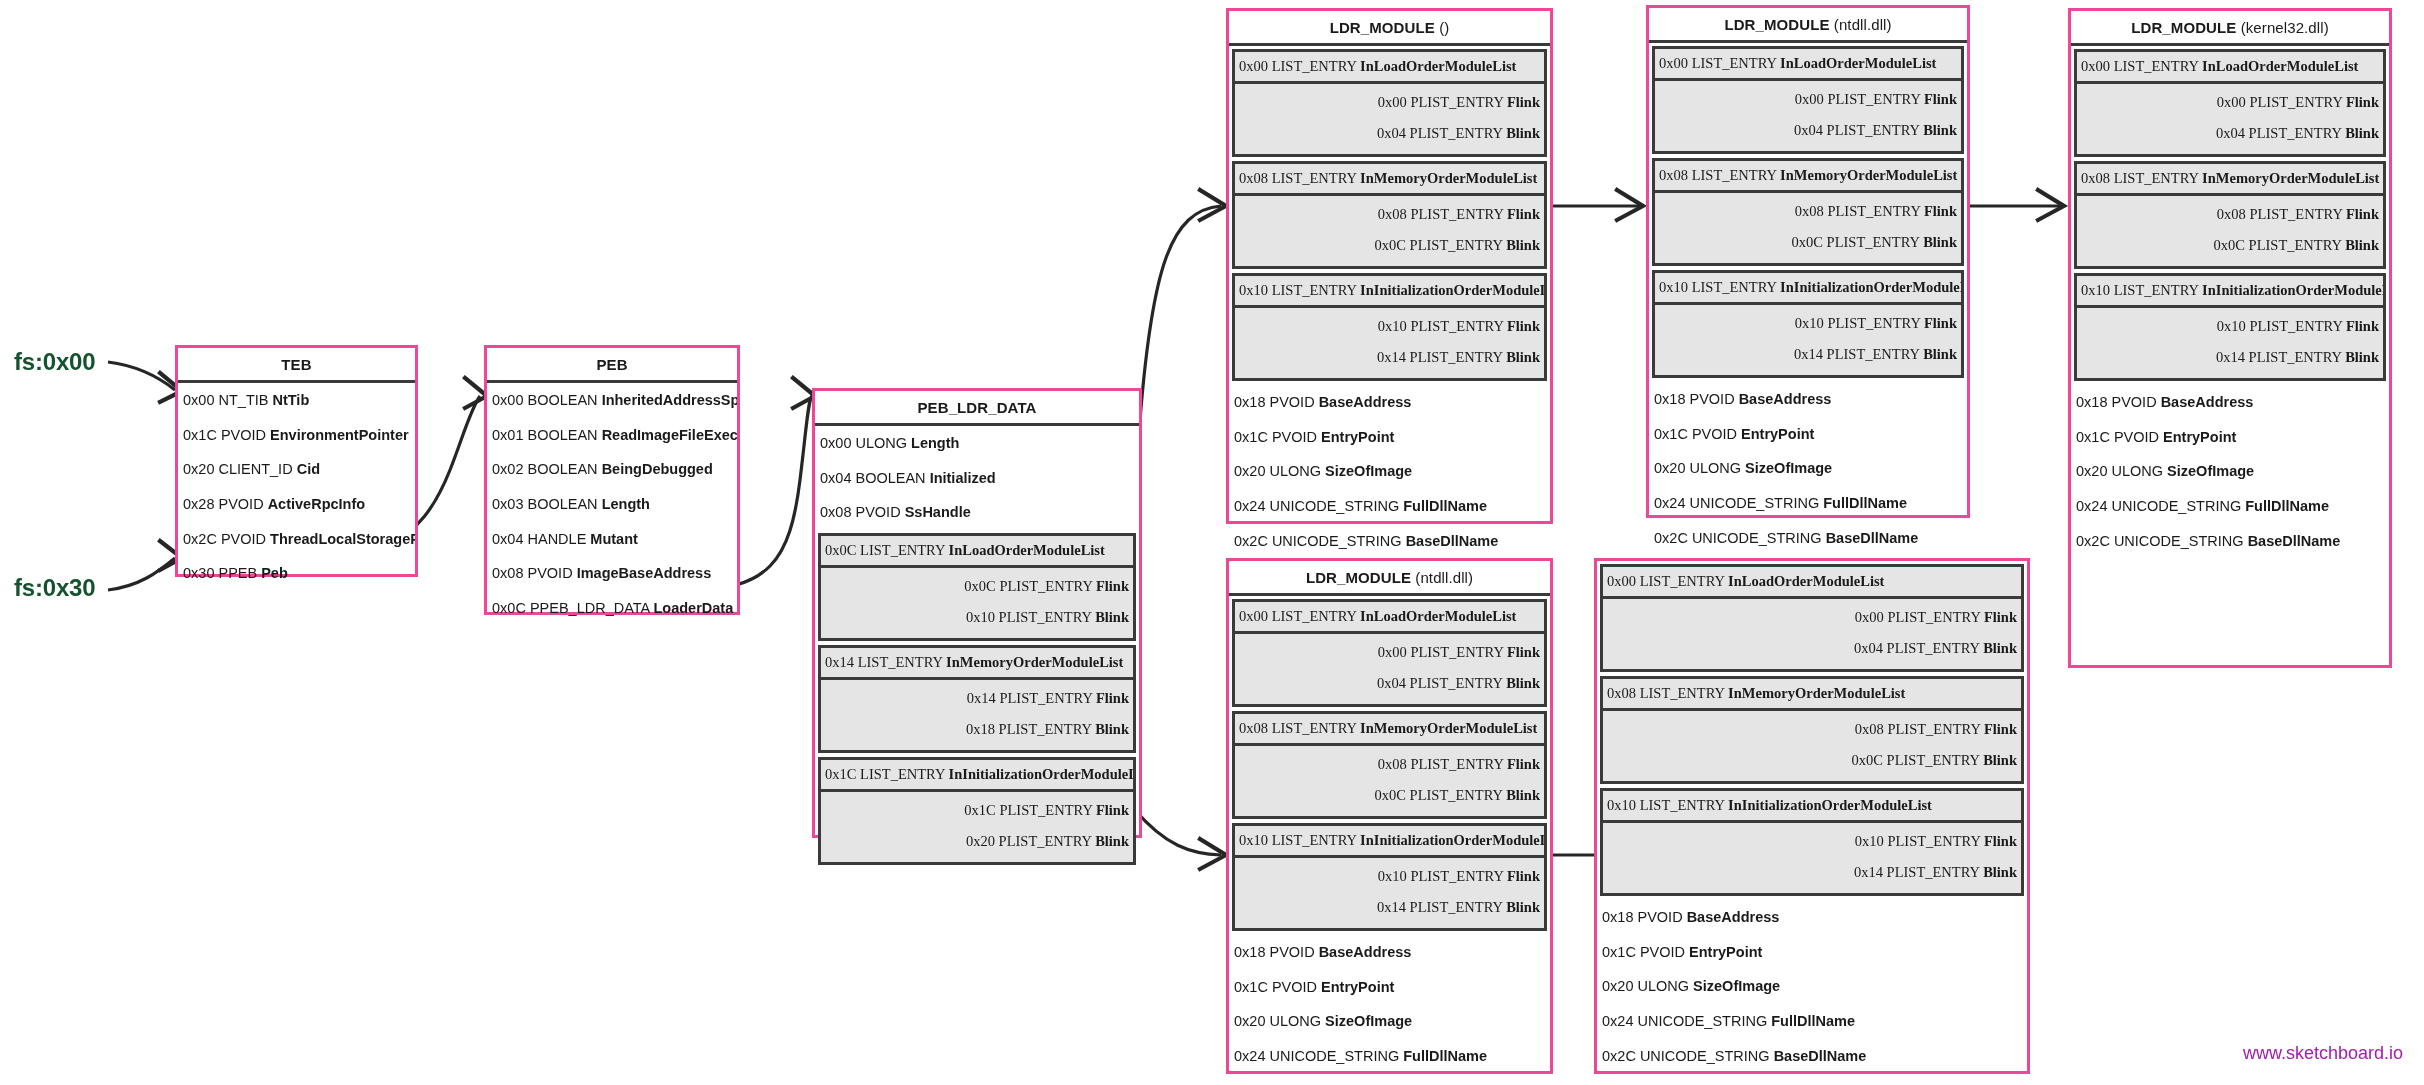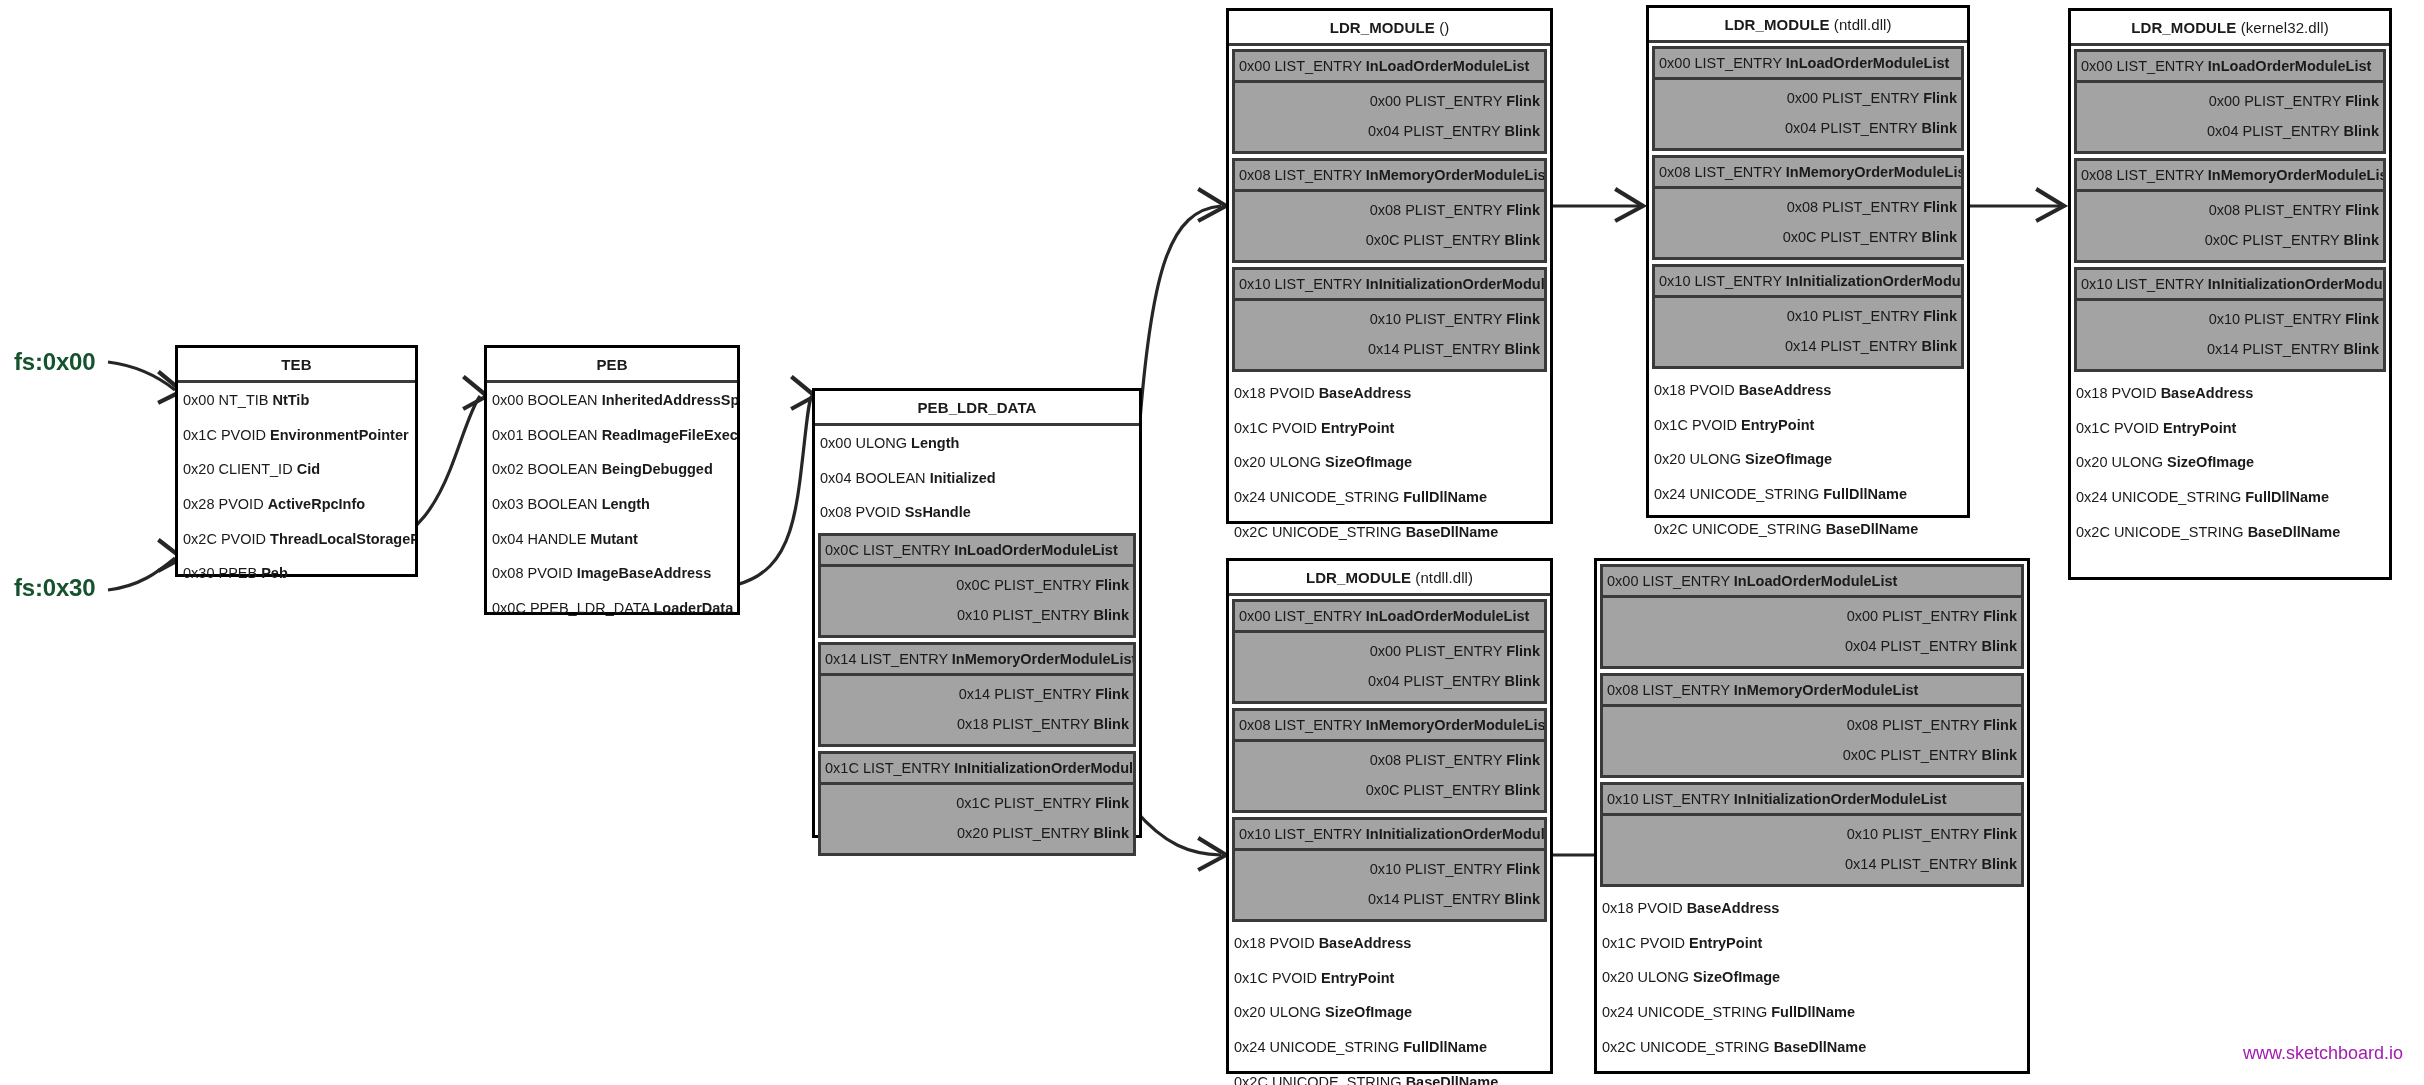--- a/index.html
+++ b/index.html
@@ -39,21 +39,21 @@
     stroke-width: 4.2;
     stroke-linecap: square;
     stroke-linejoin: miter;
   }
 
   
   .struct {
     position: absolute;
     z-index: 3;
     background: #ffffff;
-    border: 3px solid #000000;
+    border: 3px solid #ec4899;
     box-sizing: border-box;
   }
   .struct > .title {
     font-size: 15px;
     font-weight: bold;
     text-align: center;
     padding: 8px 6px 7px 6px;
     border-bottom: 3px solid #3a3a3a;
     letter-spacing: 0.1px;
     white-space: nowrap;
@@ -74,21 +74,22 @@
     overflow: hidden;
     line-height: 1.15;
   }
   .field .nm { font-weight: bold; }
 
   
   .group {
     border: 3px solid #3a3a3a;
     margin: 3px 3px 4px 3px;
     box-sizing: border-box;
-    background: #a3a3a3;
+    background: #e5e5e5;
+    font-family: Liberation Serif, serif;
   }
   .group > .ghead {
     font-size: 14.5px;
     padding: 6px 3px 6px 4px;
     border-bottom: 3px solid #3a3a3a;
     white-space: nowrap;
     overflow: hidden;
   }
   .group > .ghead .nm { font-weight: bold; }
   .group > .gbody { padding: 3px 0 5px 0; }
@@ -497,21 +498,21 @@
         <span class="nm">FullDllName</span>
       </div>
       <div class="field">
         <span>0x2C</span>
         <span>UNICODE_STRING</span>
         <span class="nm">BaseDllName</span>
       </div>
     </div>
   </div>
 
-  <div class="struct" style="left:2068px; top:8px; width:324px; height:572px;">
+  <div class="struct" style="left:2068px; top:8px; width:324px; height:660px;">
     <div class="title">
       <span>LDR_MODULE</span> <span class="plain">(kernel32.dll)</span>
     </div>
     <div class="body">
       <div class="group">
         <div class="ghead">
           <span>0x00</span>
           <span>LIST_ENTRY</span>
           <span class="nm">InLoadOrderModuleList</span>
         </div>

